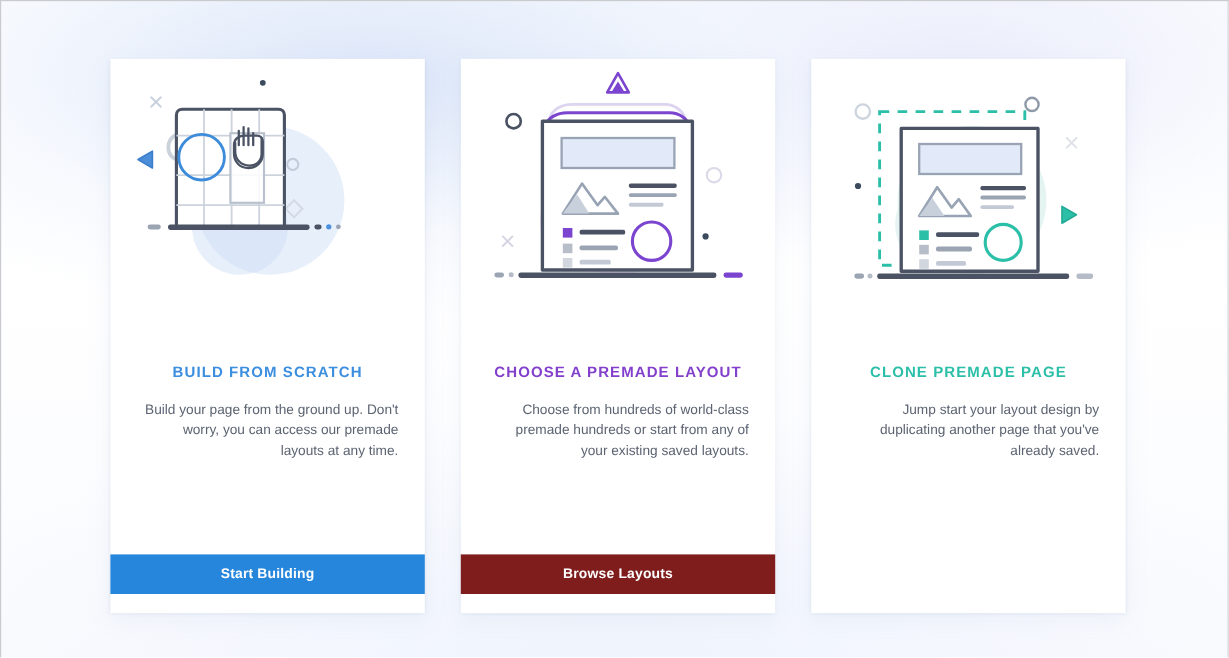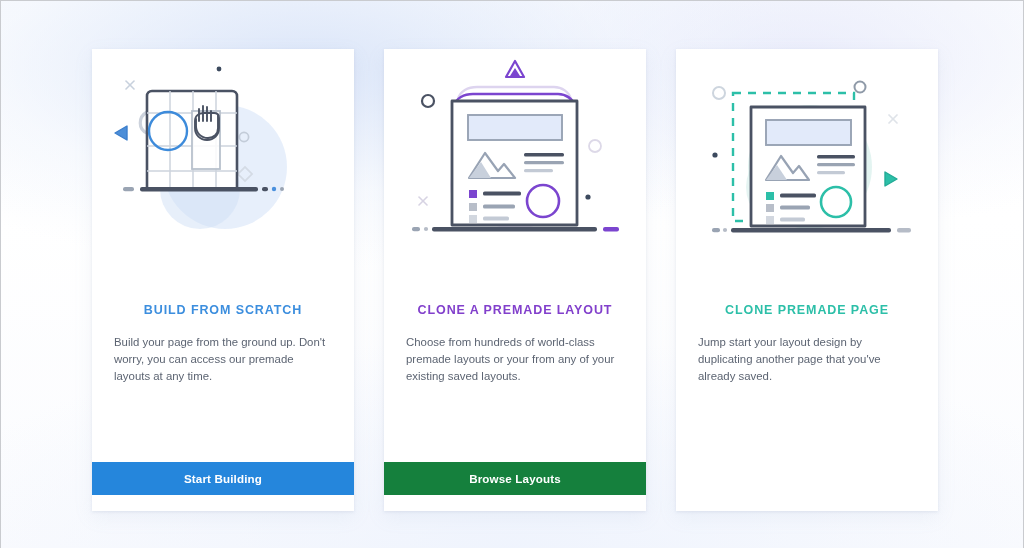--- a/index.html
+++ b/index.html
@@ -64,21 +64,21 @@
     font-weight: bold;
     letter-spacing: 0.9px;
     margin-top: 24px;
   }
   .c1 .card-title { color: #3c8ede; }
   .c2 .card-title { color: #8240cc; }
   .c3 .card-title { color: #2cbfa8; }
 
   .card-desc {
     margin: 17px 22px 0 22px;
-    text-align: left;
+    text-align: right;
     font-size: 11.4px;
     line-height: 16.8px;
     color: #5c6472;
   }
 
   .card-btn {
     position: absolute;
     left: 0;
     right: 0;
     bottom: 16px;
@@ -89,21 +89,21 @@
     font-size: 11.6px;
     font-weight: bold;
     letter-spacing: 0.15px;
     cursor: pointer;
     user-select: none;
     border: none;
     font-family: "Liberation Sans", sans-serif;
     width: 100%;
   }
   .c1 .card-btn { background: #2586dc; }
-  .c2 .card-btn { background: #15803d; margin-top: 28px; }
+  .c2 .card-btn { background: #7f1d1d; margin-top: 28px; }
   .c3 .card-btn { background: #22b5a0; }
 </style>
 </head>
 <body>
 
 <div id="stage">
 
   <div id="cards">
 
     <div class="card c1">
@@ -226,22 +226,22 @@
             <rect x="48" y="178" width="165" height="4.6" rx="2" fill="#4a5263"></rect>
           </g>
           <g>
             <rect x="28" y="178" width="8" height="4.2" rx="2" fill="#9aa4b3"></rect>
             <circle cx="42" cy="180" r="2.1" fill="#b6bcc7"></circle>
             <rect x="219" y="178" width="16" height="4.4" rx="2" fill="#7b45cf"></rect>
           </g>
         </svg>
       </div>
 
-      <div class="card-title">CLONE A PREMADE LAYOUT</div>
-      <div class="card-desc">Choose from hundreds of world-class premade layouts or your from any of your existing saved layouts.</div>
+      <div class="card-title">CHOOSE A PREMADE LAYOUT</div>
+      <div class="card-desc">Choose from hundreds of world-class premade hundreds or start from any of your existing saved layouts.</div>
       <button class="card-btn">Browse Layouts</button>
     </div>
 
     <div class="card c3">
 
       <div class="card-illo">
         <svg width="262" height="230" viewBox="0 0 262 230" xmlns="http://www.w3.org/2000/svg">
           <g>
             <circle cx="134" cy="118" r="62" fill="#dcf1ee" opacity="0.8"></circle>
             <circle cx="110" cy="138" r="40" fill="#cceae5" opacity="0.5"></circle>

